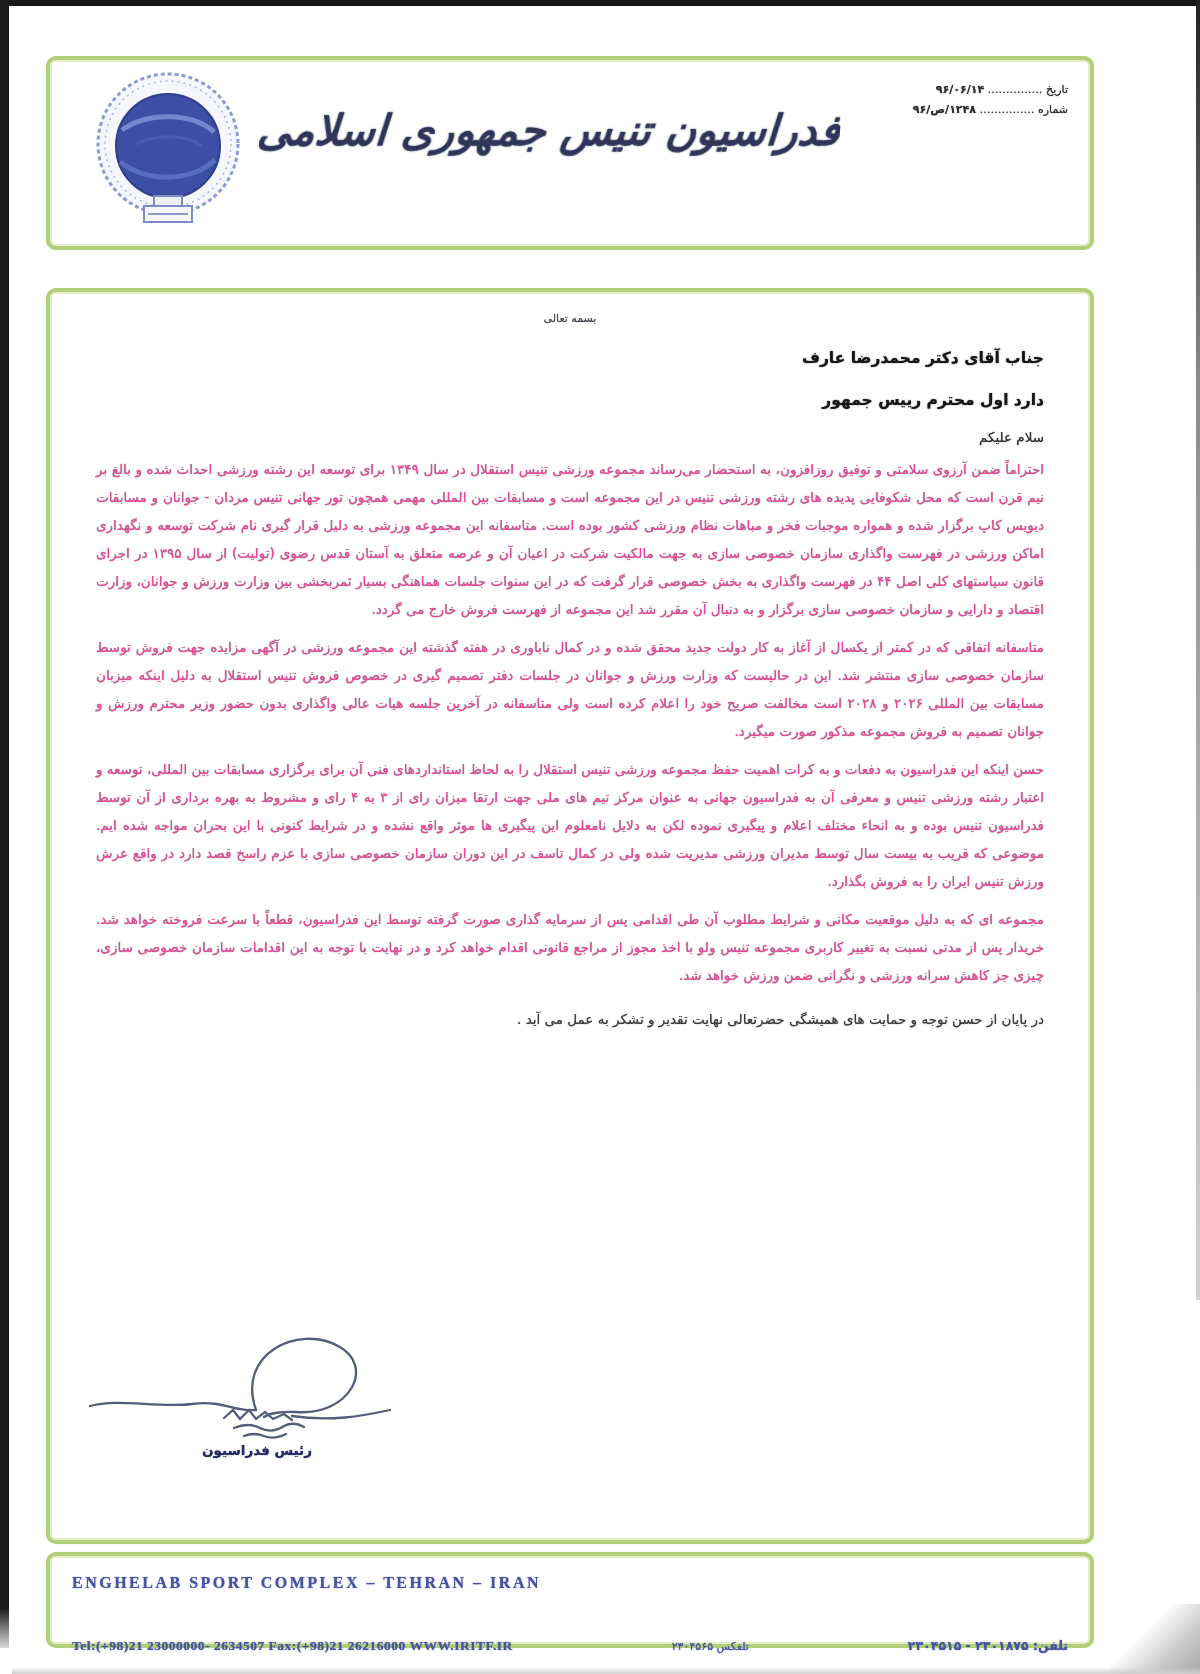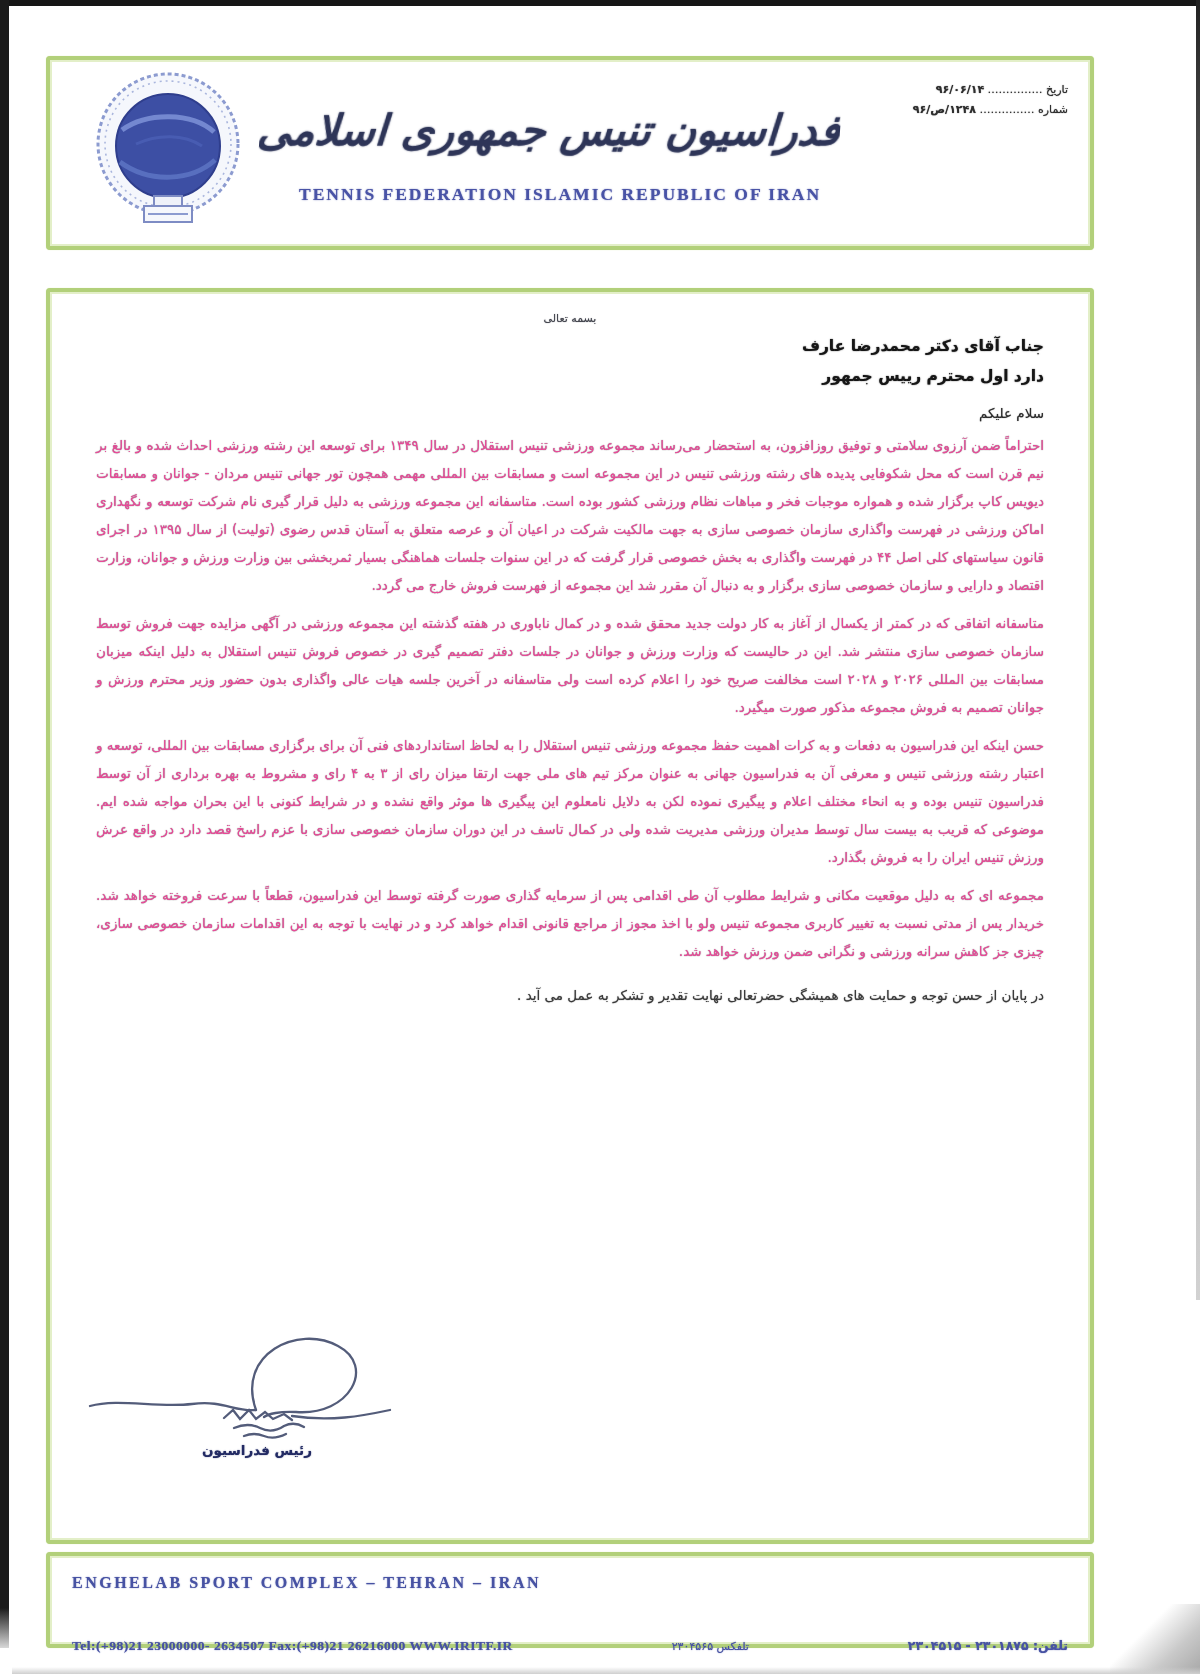--- a/index.html
+++ b/index.html
@@ -14,21 +14,21 @@
   .edge-left-fade{position:absolute;left:0;top:1608px;width:9px;height:40px;background:linear-gradient(#1b1b1b,#d8d8d8);}
   .edge-right{position:absolute;right:0;top:0;width:4px;height:1300px;background:linear-gradient(180deg,#222 0%,#8d8d8d 30%,#d2d2d2 100%);}
   .corner-br{position:absolute;right:0;bottom:0;width:90px;height:70px;
     background:linear-gradient(315deg,#a7a7a7 0%,#c9c9c9 30%,rgba(255,255,255,0) 62%);}
   .edge-bottom{position:absolute;left:12px;right:0;bottom:0;height:7px;background:linear-gradient(rgba(255,255,255,0),#cfcfcf);}
   .scan-band{position:absolute;left:54px;width:1032px;top:336px;height:9px;background:#fbf6cf;opacity:.8;}
 
   
   .gbox{
     position:absolute;left:46px;width:1040px;
-    border:4px solid #b2d07a;border-radius:4px;
+    border:4px solid #b2d07a;border-radius:10px;
     box-shadow:inset 0 0 0 2px #e3efc8, 0 0 1px #cfe3a6;
     background:#ffffff;
   }
   .header-box{top:56px;height:186px;}
   .body-box{top:288px;height:1248px;}
   .footer-box{top:1552px;height:88px;}
 
   
   .logo{position:absolute;left:42px;top:8px;}
   .dateblock{
@@ -57,21 +57,21 @@
     filter:blur(.35px);white-space:nowrap;
   }
 
   
   .letter{
     position:absolute;inset:0;padding:12px 46px 0 46px;
     direction:rtl;color:#383838;overflow:hidden;
   }
   .besmele{text-align:center;font-size:11px;color:#44464f;margin:8px 0 2px 0;
     text-shadow:0 0 1px rgba(60,60,70,.7);}
-  .addr{font-weight:bold;font-size:15.5px;color:#161616;margin-top:12px;
+  .addr{font-weight:bold;font-size:15.5px;color:#161616;margin-top:24px;
     text-shadow:0 0 1.3px rgba(10,10,10,.8);filter:blur(.3px);}
   .salutation{font-size:13.5px;margin-top:20px;color:#2c2c2c;
     text-shadow:0 0 1px rgba(40,40,40,.7);}
   .letter p.para{
     margin:10px 0 0 0;font-size:13.5px;line-height:28px;
     text-align:justify;text-align-last:right;color:#ec4899;
     text-shadow:0 0 1.1px rgba(45,45,45,.72);filter:blur(.32px);
   }
   .closing{
     margin-top:10px;font-size:13.5px;line-height:40px;color:#3a3a3a;
@@ -132,21 +132,20 @@
         <span class="dval">۹۶/۰۶/۱۴</span>
       </div>
       <div class="drow">
         <span>شماره</span>
         <span>……………</span>
         <span class="dval">۱۲۴۸/ص/۹۶</span>
       </div>
     </div>
 
     <div class="calligraphy">فدراسیون تنیس جمهوری اسلامی ایران</div>
-    <div class="entitle">TENNIS FEDERATION ISLAMIC REPUBLIC OF IRAN</div>
   </div>
 
   <div class="scan-band"></div>
 
   <div class="gbox body-box">
     <div class="letter">
 
       <div class="besmele">بسمه تعالی</div>
 
       <div class="addr">جناب آقای دکتر محمدرضا عارف</div>

